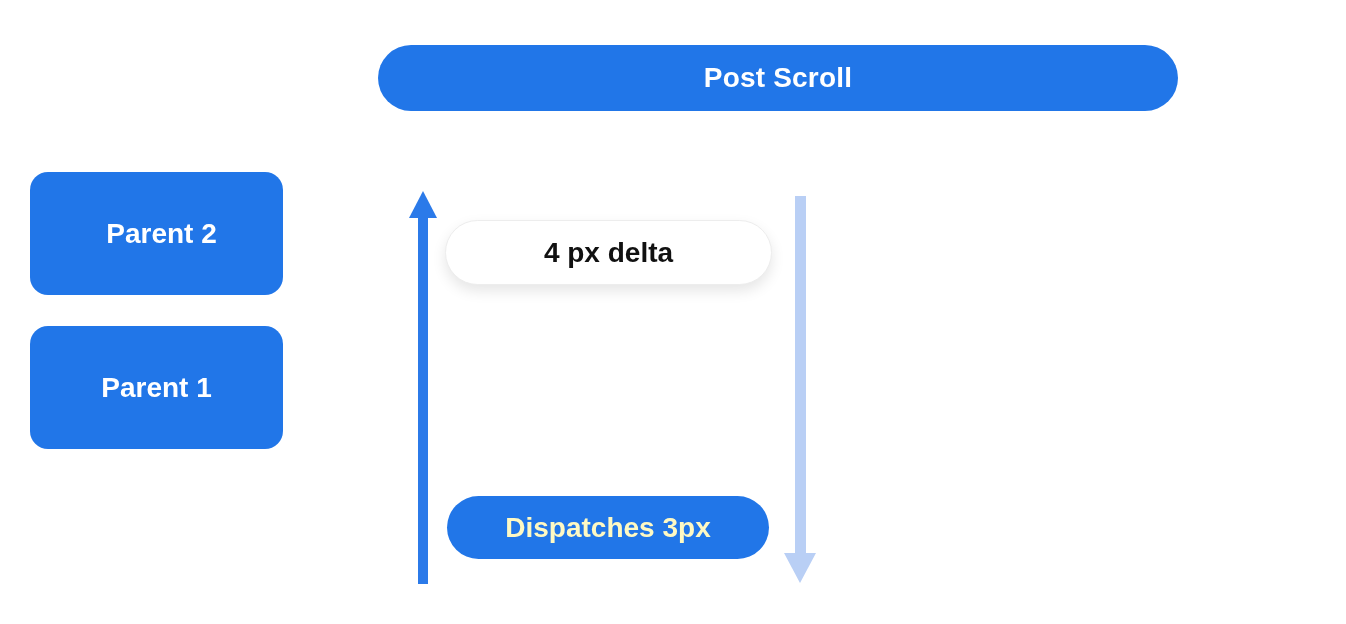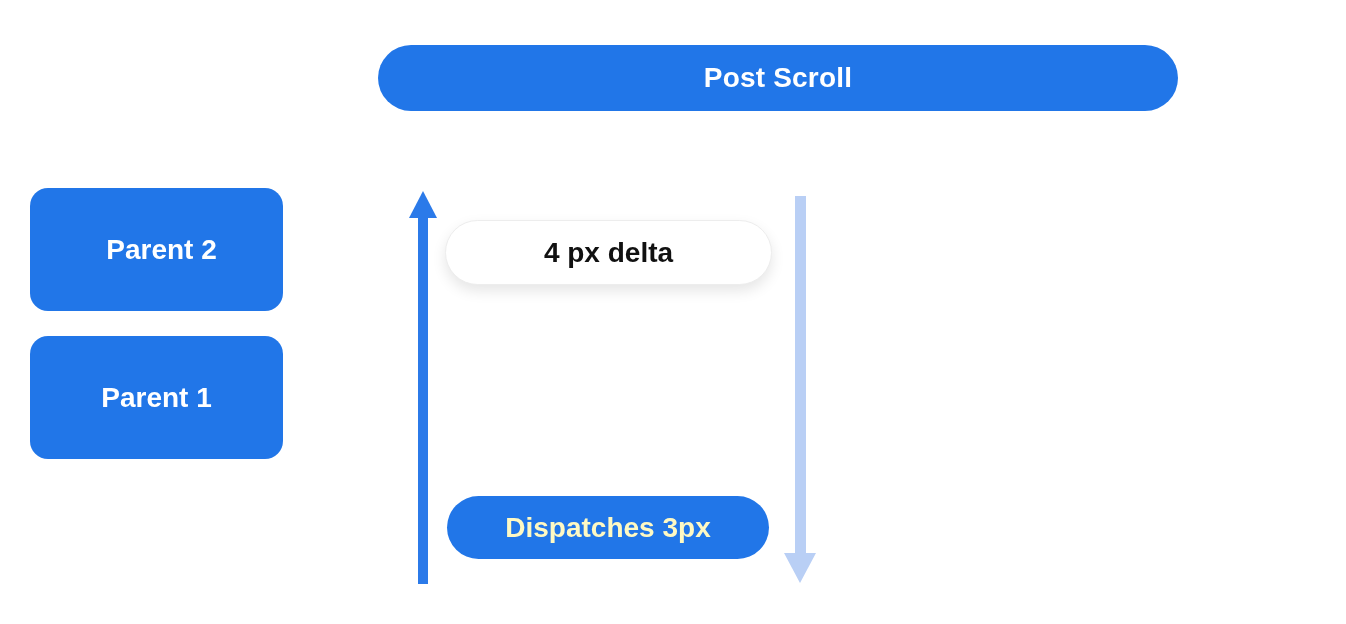--- a/index.html
+++ b/index.html
@@ -44,22 +44,22 @@
     border-radius: 18px;
     background: #2176E8;
     color: #ffffff;
     font-size: 28px;
     font-weight: 700;
     display: flex;
     align-items: center;
     justify-content: center;
     box-sizing: border-box;
   }
-  .parent-2 { top: 188px; padding-left: 10px; }
-  .parent-1 { top: 326px; margin-top: 10px; }
+  .parent-2 { top: 172px; padding-left: 10px; }
+  .parent-1 { top: 326px; }
   .child-box {
     position: absolute;
     left: 26px;
     top: 463px;
     width: 260px;
     height: 128px;
     border-radius: 22px;
     background: #ffffff;
     border: 7px solid #2176E8;
     color: #111111;

